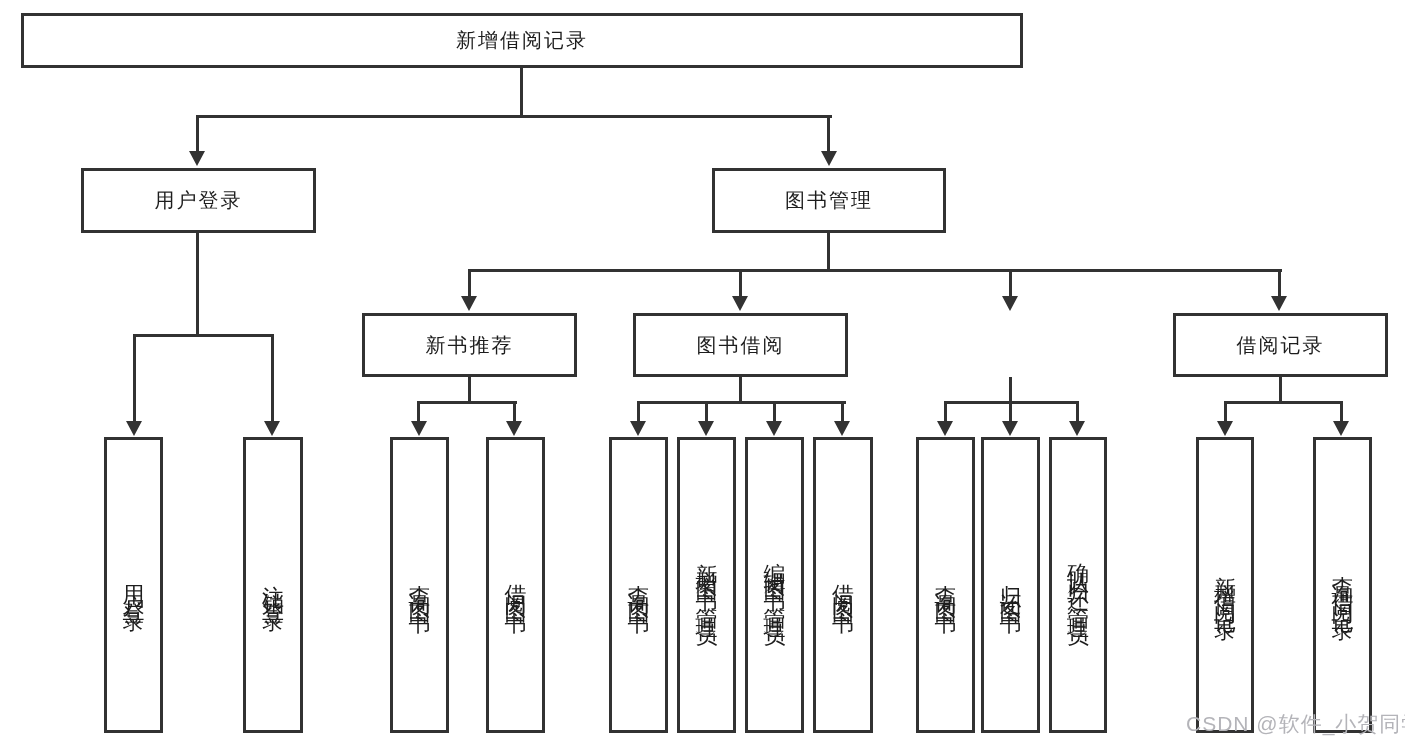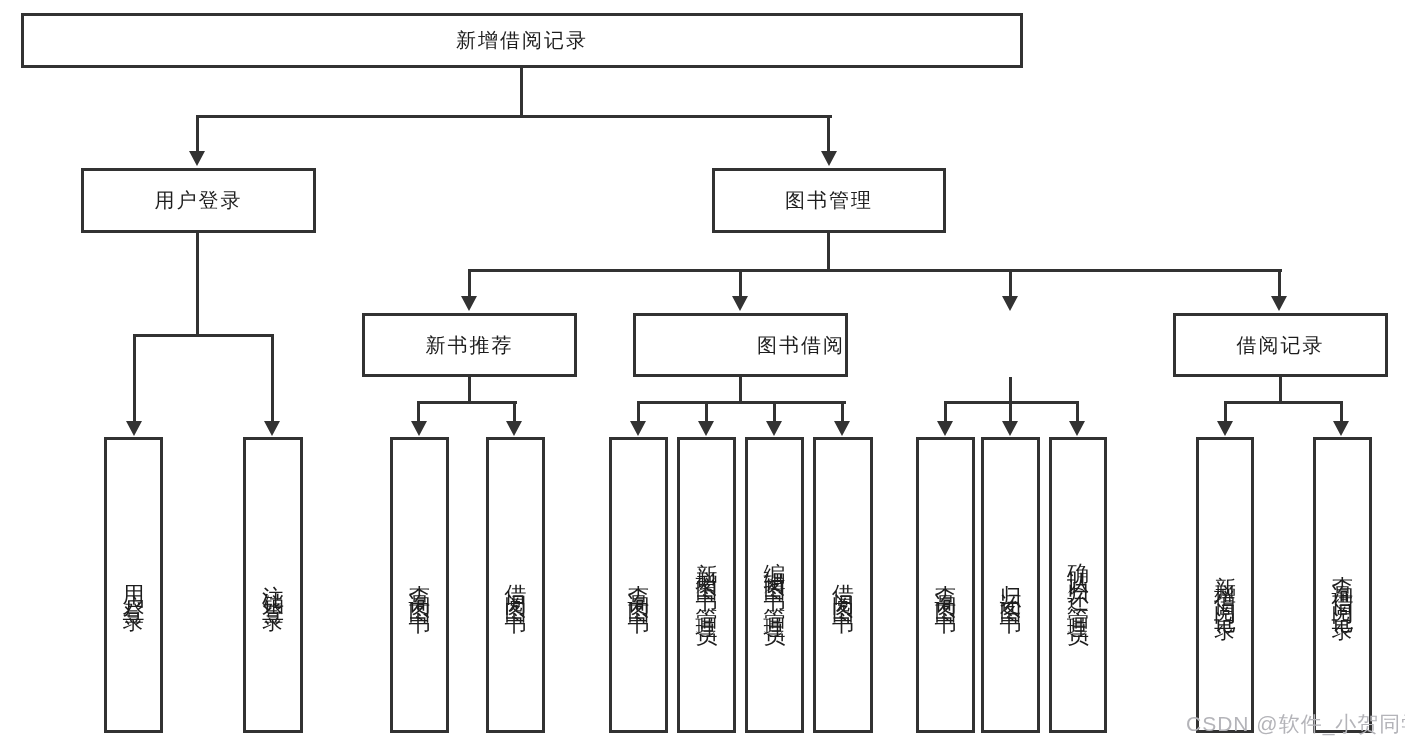--- a/index.html
+++ b/index.html
@@ -130,21 +130,21 @@
   <div class="box" style="left:81px; top:168px; width:235px; height:65px;">
     <span class="hlabel">用户登录</span>
   </div>
   <div class="box" style="left:362px; top:313px; width:215px; height:64px;">
     <span class="hlabel">新书推荐</span>
   </div>
 
   <div class="box" style="left:712px; top:168px; width:234px; height:65px;">
     <span class="hlabel">图书管理</span>
   </div>
-  <div class="box" style="left:633px; top:313px; width:215px; height:64px;justify-content:flex-end;">
+  <div class="box" style="left:633px; top:313px; width:215px; height:64px;">
     <span class="hlabel">图书借阅</span>
   </div>
   <div class="box" style="left:1173px; top:313px; width:215px; height:64px;">
     <span class="hlabel">借阅记录</span>
   </div>
 
   <div class="box" style="left:104px; top:437px; width:59px; height:296px;">
     <span class="vtext">用户登录</span>
   </div>
   <div class="box" style="left:243px; top:437px; width:60px; height:296px;">

